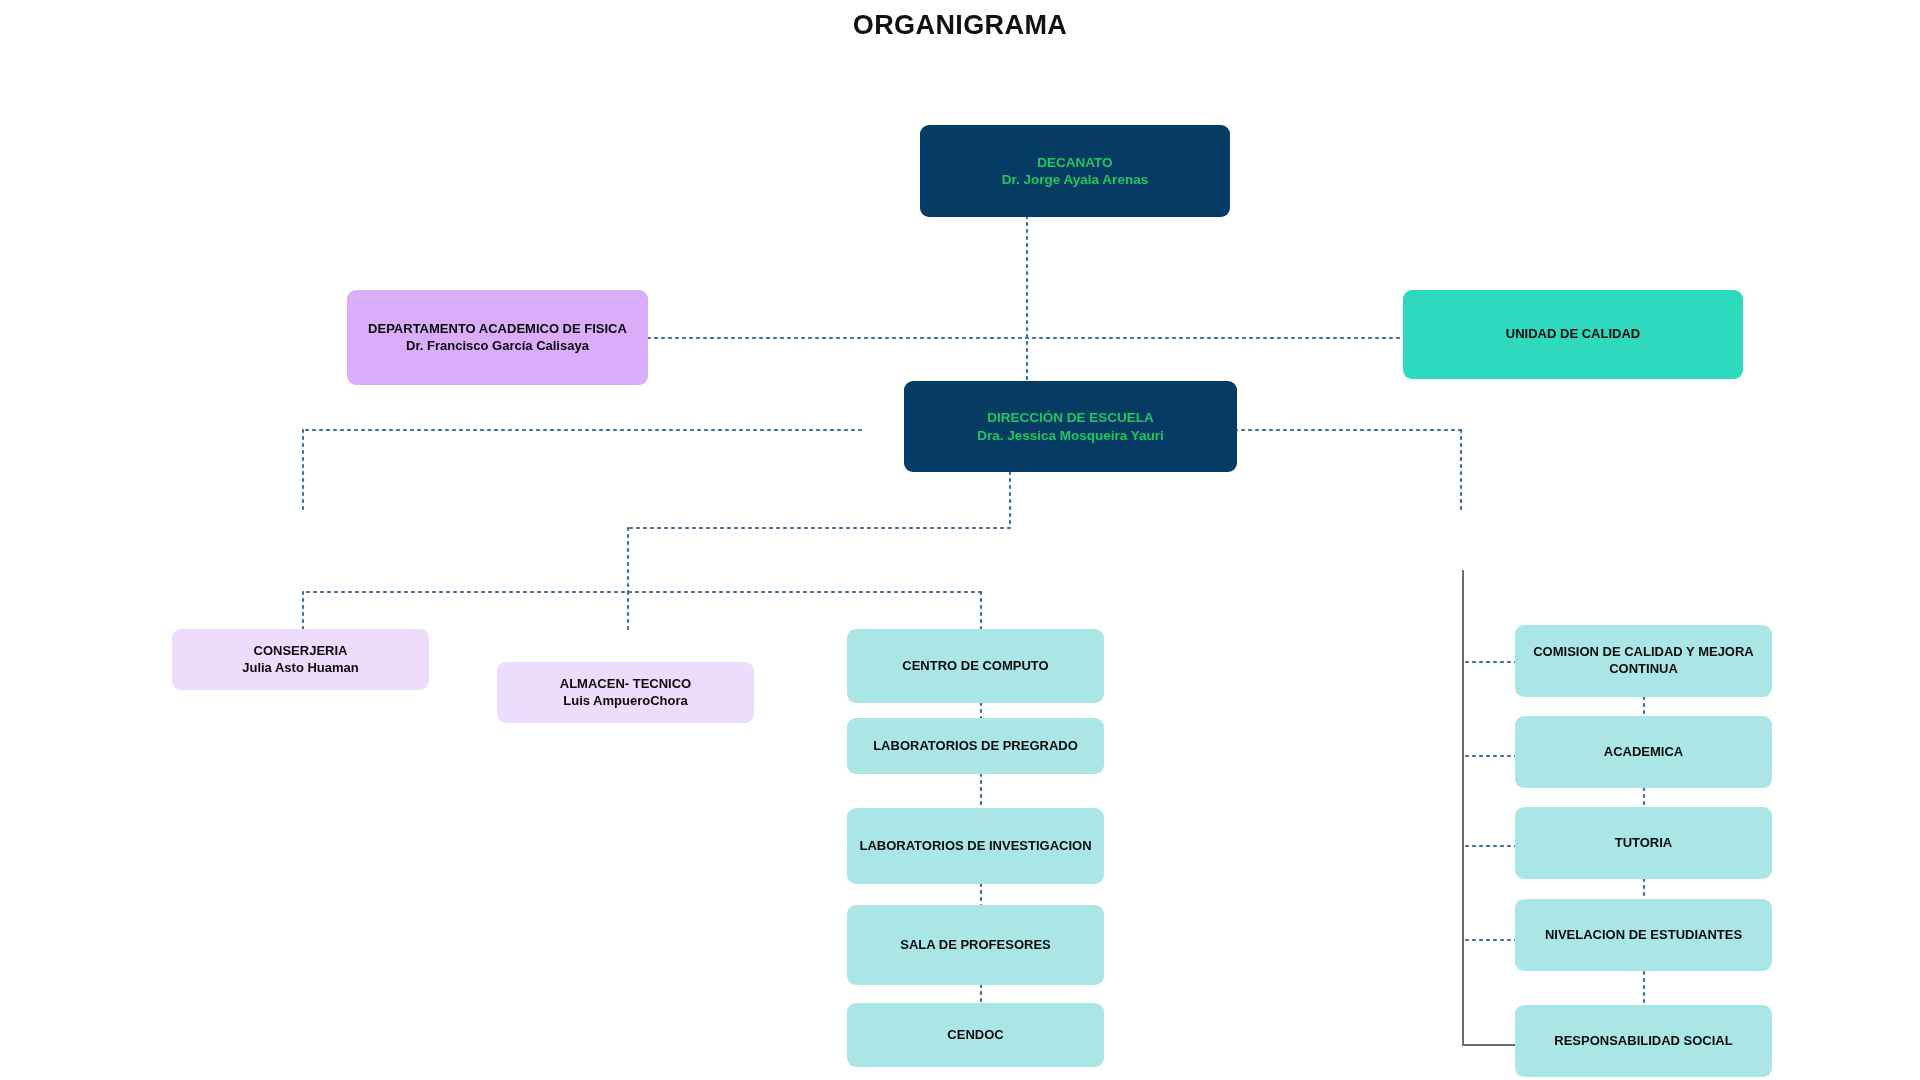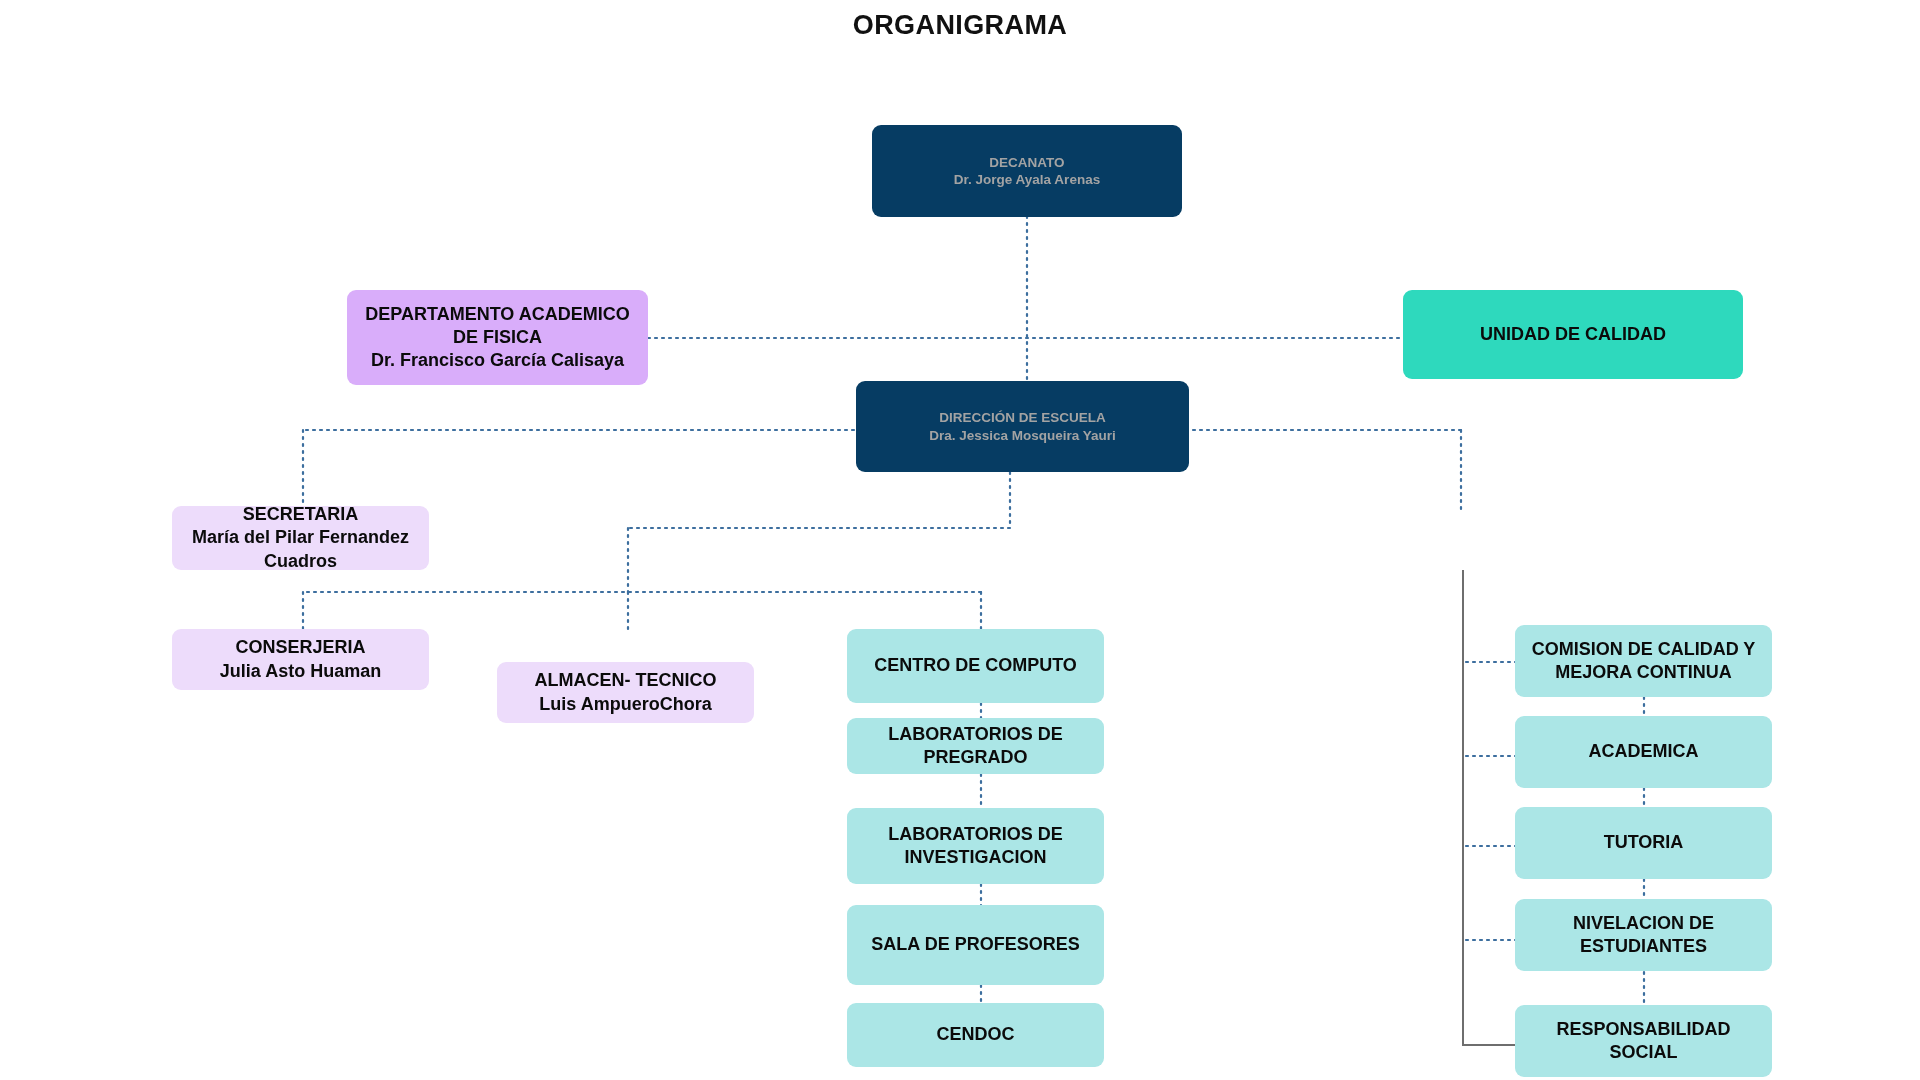--- a/index.html
+++ b/index.html
@@ -60,27 +60,27 @@
   .node .line1 {
     font-weight: bold;
     line-height: 1.28;
   }
   .node .line2 {
     font-weight: bold;
     line-height: 1.28;
   }
 
   
-  .c-navy   { background: #063c63; color: #a3a3a3; }
+  .c-navy   { background: #063c63; color: #22c55e; margin-left: 48px; }
   .c-purple { background: #d9adfa; color: #0b0b0b; }
   .c-lav    { background: #eddcfb; color: #0b0b0b; }
   .c-teal   { background: #2ed9bd; color: #0b0b0b; }
   .c-aqua   { background: #abe6e6; color: #0b0b0b; }
 
-  .f-13 { font-size: 18px; }
+  .f-13 { font-size: 13px; }
   .f-14 { font-size: 13.5px; }
 </style>
 </head>
 <body>
 
 <div id="chart-canvas">
 
   <div class="page-title">ORGANIGRAMA</div>
 
   <svg id="connector-layer" viewBox="0 0 1920 1080" xmlns="http://www.w3.org/2000/svg">
@@ -138,24 +138,20 @@
 
   <div class="node c-teal f-13" style="left:1403px; top:290px; width:340px; height:89px;">
     <div class="line1">UNIDAD DE CALIDAD</div>
   </div>
 
   <div class="node c-navy f-14" style="left:856px; top:381px; width:333px; height:91px;">
     <div class="line1">DIRECCIÓN DE ESCUELA</div>
     <div class="line2">Dra. Jessica Mosqueira Yauri</div>
   </div>
 
-  <div class="node c-lav f-13" style="left:172px; top:506px; width:257px; height:64px;">
-    <div class="line1">SECRETARIA</div>
-    <div class="line2">María del Pilar Fernandez Cuadros</div>
-  </div>
 
 
   <div class="node c-lav f-13" style="left:172px; top:629px; width:257px; height:61px;">
     <div class="line1">CONSERJERIA</div>
     <div class="line2">Julia Asto Huaman</div>
   </div>
 
   <div class="node c-lav f-13" style="left:497px; top:629px; width:257px; height:61px;margin-top:33px;">
     <div class="line1">ALMACEN- TECNICO</div>
     <div class="line2">Luis  AmpueroChora</div>

